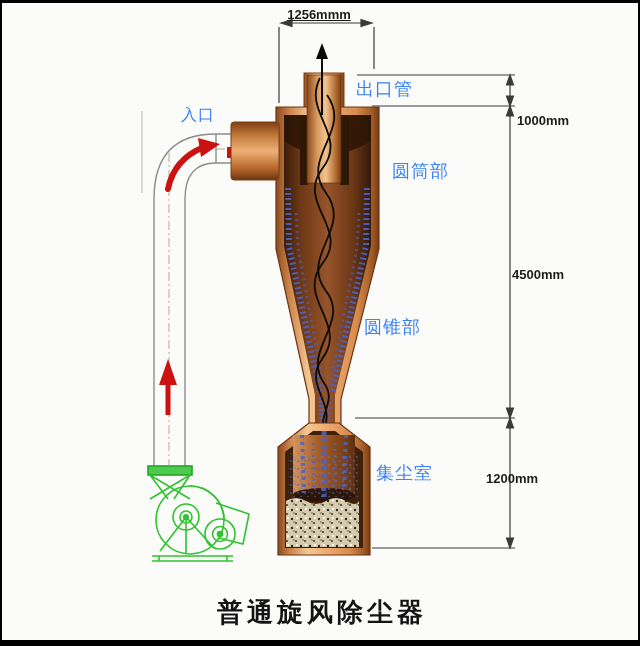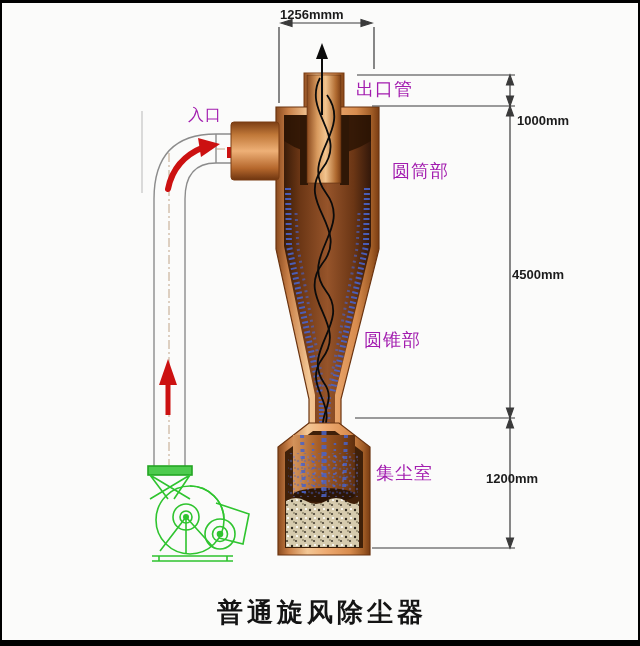--- a/index.html
+++ b/index.html
@@ -11,41 +11,41 @@
     border-top:3px solid #000;
     border-left:2px solid #000;
     border-right:2px solid #000;
     border-bottom:6px solid #000;
     overflow:hidden;
     font-family:"DejaVu Sans",sans-serif;
   }
   .stage svg{position:absolute;left:0;top:0;}
   .lbl{
     position:absolute;
-    color:#a21caf;
+    color:#3b82f6;
     font-size:18px;
     line-height:1.1;
     letter-spacing:1px;
     font-family:"DejaVu Sans","DejaVu Serif",sans-serif;
     white-space:nowrap;
   }
   .dim{
     position:absolute;
     color:#1c1c1c;
     font-size:13px;
     font-weight:bold;
     font-family:"Liberation Sans","DejaVu Sans",sans-serif;
     white-space:nowrap;
   }
-  #lbl-inlet   {left:186px;top:103px;font-size:16px;}
+  #lbl-inlet   {left:179px;top:103px;font-size:16px;}
   #lbl-outlet  {left:354px;top:76px;}
   #lbl-cyl     {left:390px;top:158px;}
-  #lbl-cone    {left:362px;top:314px;margin-top:13px;}
+  #lbl-cone    {left:362px;top:314px;}
   #lbl-dust    {left:374px;top:460px;text-align:right;}
-  #dim-top     {left:278px;top:4px;width:90px;text-align:left;}
+  #dim-top     {left:272px;top:4px;width:90px;text-align:center;text-decoration:underline;}
   #dim-1000    {left:515px;top:78px;margin-top:32px;}
   #dim-4500    {left:510px;top:264px;}
   #dim-1200    {left:484px;top:468px;}
   #diagram-title{
     position:absolute;left:0;top:592px;width:640px;
     text-align:center;
     font-size:26px;font-weight:bold;color:#141414;
     letter-spacing:4px;
     font-family:"DejaVu Serif","Liberation Serif",serif;
   }

